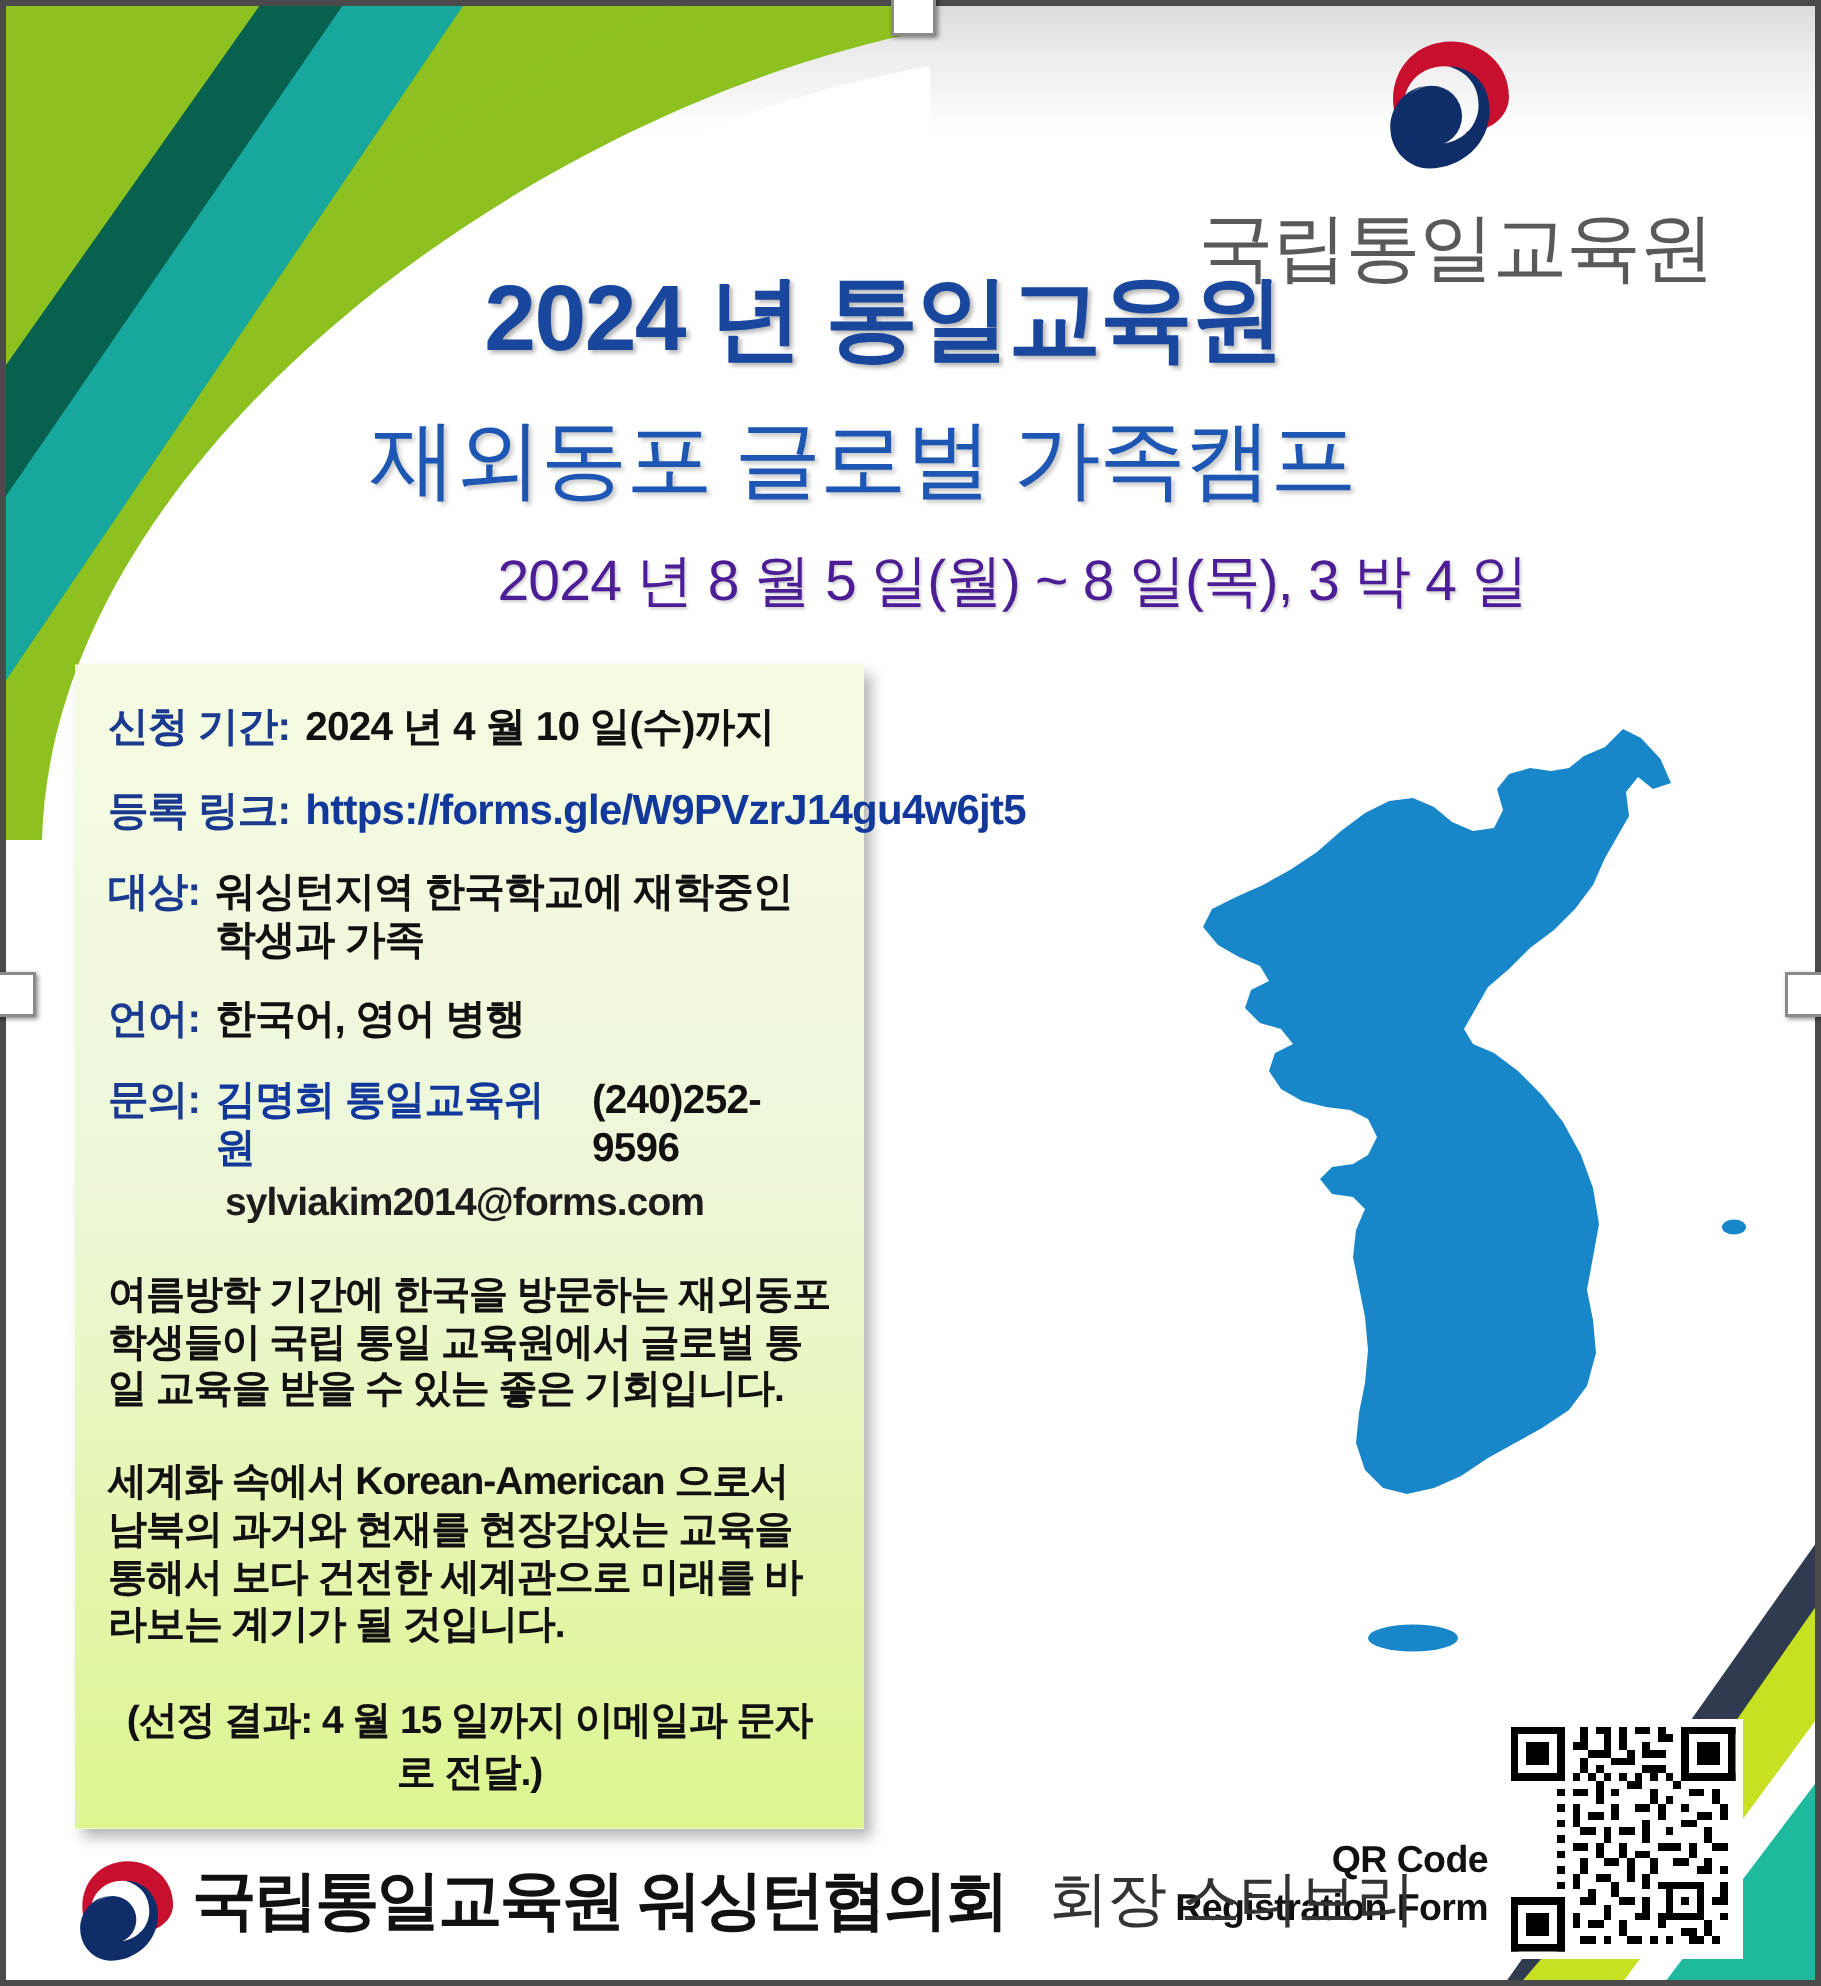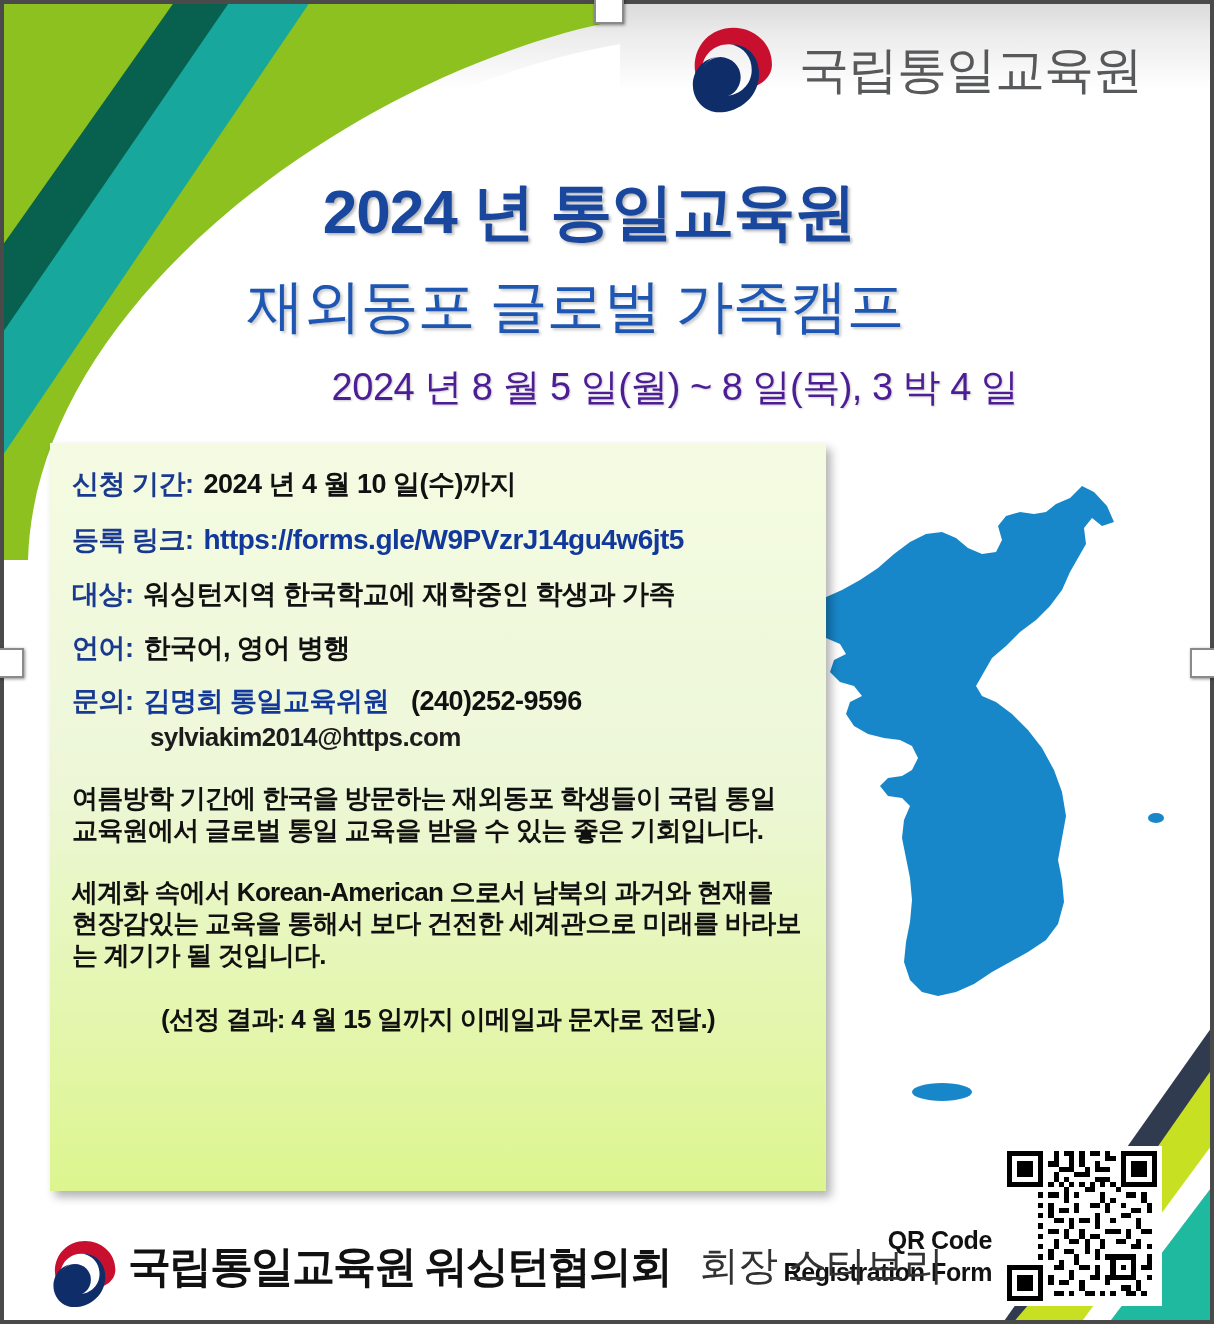--- a/index.html
+++ b/index.html
@@ -72,20 +72,21 @@
 
   
   .header-logo {
     position: absolute;
     right: 72px;
     top: 24px;
     display: flex;
     align-items: center;
     gap: 16px;
     z-index: 20;
+    flex-direction: column;
   }
   .header-logo .emblem { width: 92px; height: 92px; display:block; }
   .header-logo .org-name {
     font-size: 50px;
     font-weight: 500;
     color: #58595b;
     letter-spacing: -1px;
     white-space: nowrap;
   }
 
@@ -122,21 +123,21 @@
     text-shadow: 1px 1px 2px rgba(130,130,130,0.4);
     margin: 0;
     padding-left: 200px;
   }
 
   
   .info-panel {
     position: absolute;
     left: 50px;
     top: 443px;
-    width: 776px;
+    width: 526px;
     min-height: 748px;
     background: linear-gradient(to bottom, #f4fbe2 0%, #edf7d8 45%, #ddf58f 100%);
     box-shadow: 5px 6px 9px rgba(0,0,0,0.30);
     box-sizing: border-box;
     padding: 26px 22px 20px 22px;
     z-index: 25;
   }
 
   .row {
     display: flex;
@@ -356,21 +357,21 @@
       <span class="lbl">언어:</span>
       <span class="val">한국어,  영어  병행</span>
     </div>
 
     <div class="contact-block">
       <div class="row contact">
         <span class="lbl">문의:</span>
         <span class="val contactname">김명희  통일교육위원</span>
         <span class="val" style="margin-left:22px">(240)252-9596</span>
       </div>
-      <div class="sub-line email">sylviakim2014@https.com</div>
+      <div class="sub-line email">sylviakim2014@forms.com</div>
     </div>
 
     <div class="para">여름방학  기간에  한국을  방문하는  재외동포  학생들이 국립  통일  교육원에서  글로벌  통일  교육을  받을  수 있는  좋은  기회입니다.</div>
     <div class="para">세계화  속에서  Korean-American  으로서  남북의 과거와  현재를  현장감있는  교육을  통해서  보다  건전한 세계관으로  미래를  바라보는  계기가  될  것입니다.</div>
     <div class="note">(선정  결과: 4 월  15 일까지  이메일과  문자로  전달.)</div>
   </div>
 
   <div class="qr-area">
     <div class="qr-caption">
       <div>QR Code</div>

